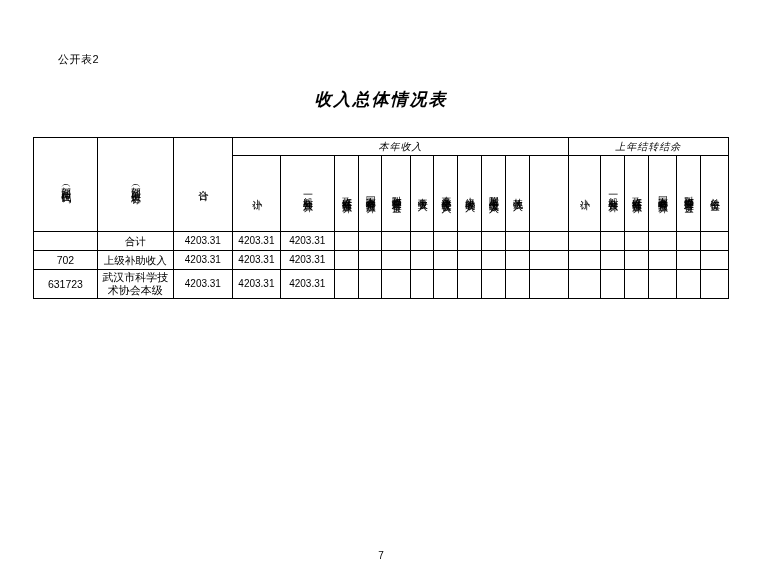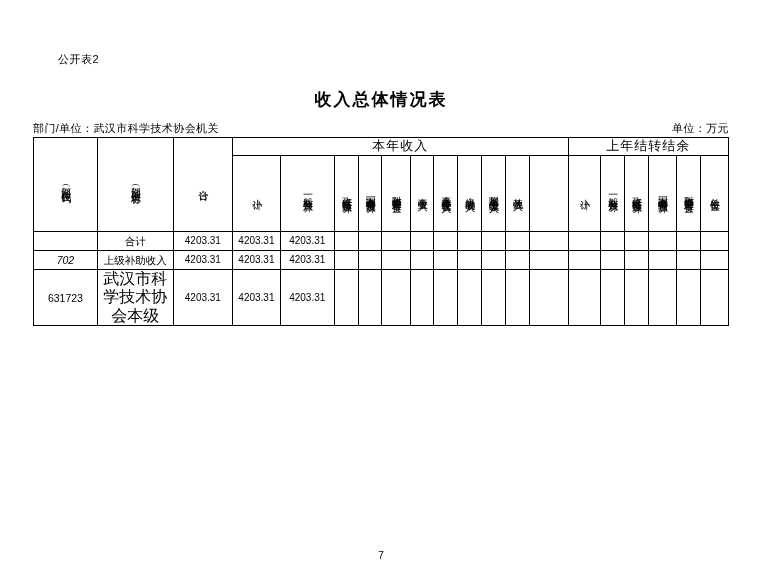--- a/index.html
+++ b/index.html
@@ -31,20 +31,21 @@
   }
   .doc-title {
     position: absolute;
     left: 0;
     top: 88px;
     width: 762px;
     text-align: center;
     font-size: 17px;
     font-weight: bold;
     letter-spacing: 2px;
+    font-style: italic;
   }
   .subline {
     position: absolute;
     top: 121px;
     left: 33px;
     width: 696px;
     font-size: 11px;
   }
   .subline .dept {
     float: left;
@@ -81,23 +82,24 @@
     text-orientation: upright;
     white-space: nowrap;
     margin: 0 auto;
     letter-spacing: 1px;
     line-height: 1.05;
     font-size: 10px;
     height: 62px;
     display: inline-block;
   }
   .grouphead {
-    font-size: 13px;
+    font-size: 10px;
     height: 17px;
     letter-spacing: 1px;
+    font-style: italic;
   }
   .colhead-wrap {
     font-size: 10px;
     height: 76px;
   }
   .num {
     text-align: right;
     padding-right: 4px;
     font-size: 10px;
   }
@@ -105,27 +107,26 @@
     font-weight: bold;
   }
   .row-label-left {
     text-align: left;
     padding-left: 5px;
     font-size: 10.5px;
   }
   .row-label-indent {
     text-align: left;
     padding-left: 12px;
-    font-size: 16px;
+    font-size: 11px;
     line-height: 1.25;
   }
   .row-code {
     text-align: center;
     font-size: 10.5px;
-    font-style: italic;
   }
   .row-code-indent {
     text-align: center;
     font-size: 10.5px;
   }
   tr.datarow td {
     height: 18px;
   }
   tr.datarow.tall td {
     height: 28px;
@@ -141,24 +142,20 @@
 </style>
 </head>
 <body>
 
 <div class="page">
 
   <div class="form-no">公开表2</div>
 
   <div class="doc-title">收入总体情况表</div>
 
-  <div class="subline">
-    <span class="dept">部门/单位：武汉市科学技术协会机关</span>
-    <span class="unit">单位：万元</span>
-  </div>
 
   <table class="main">
     <colgroup>
       <col style="width:59px">
       <col style="width:70px">
       <col style="width:55px">
       <col style="width:44px">
       <col style="width:50px">
       <col style="width:22px">
       <col style="width:22px">

